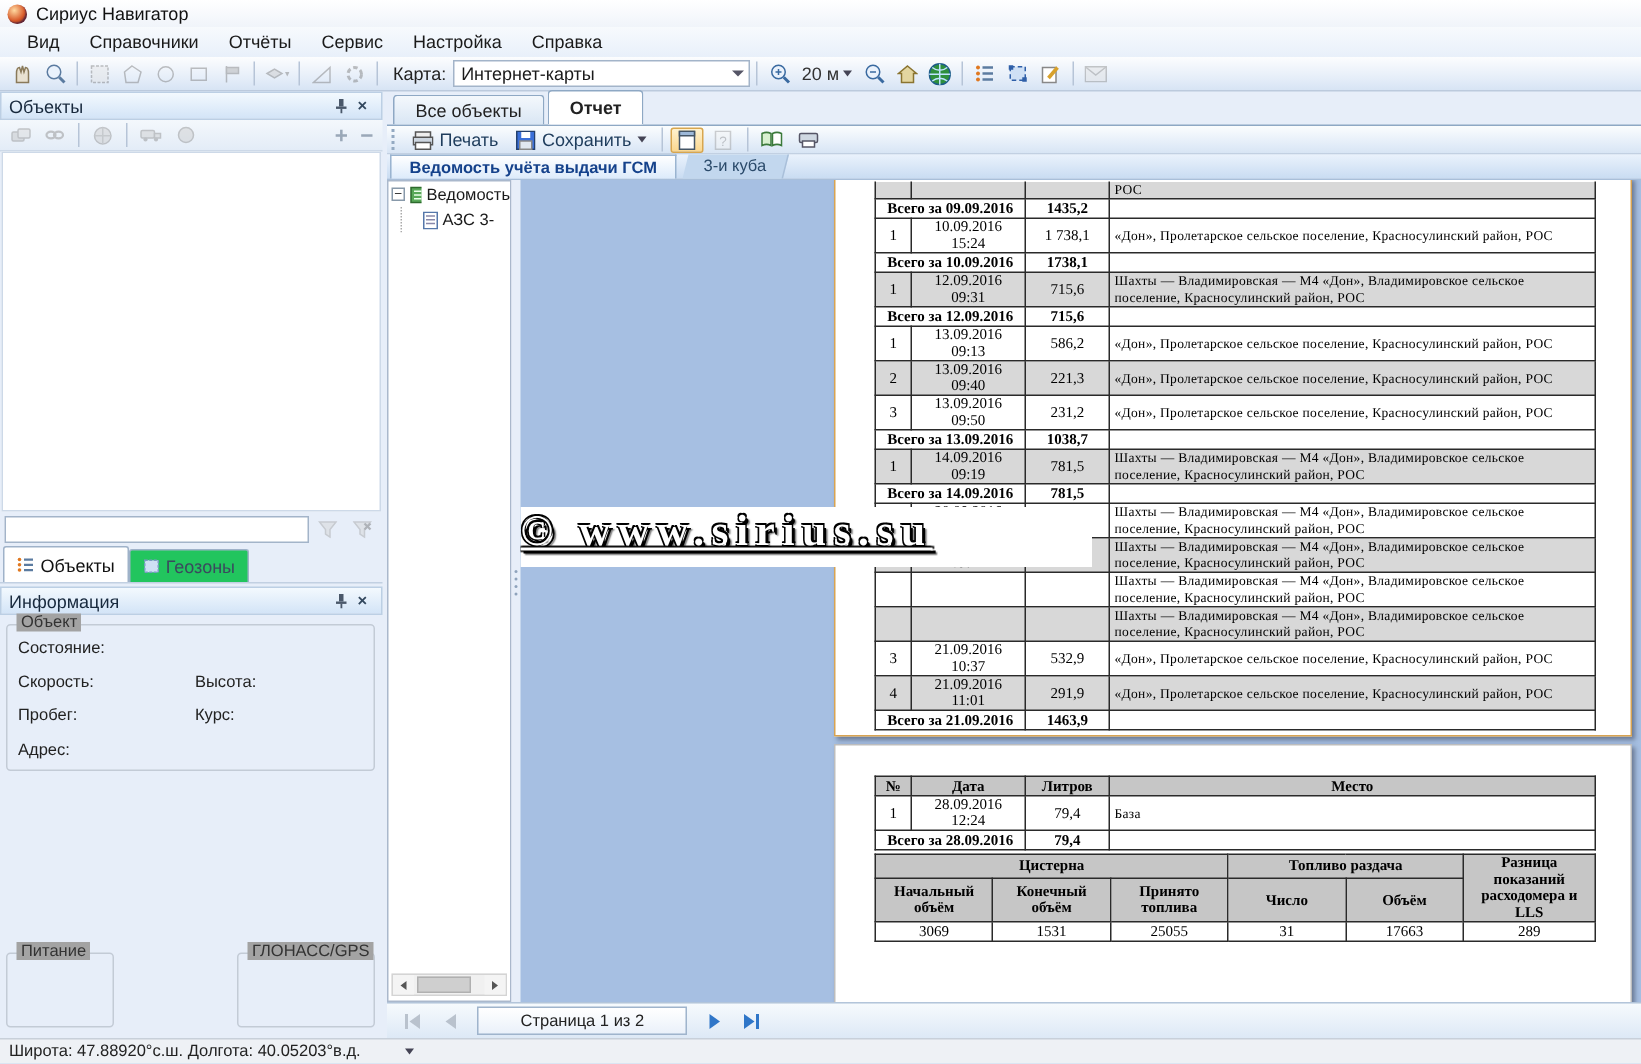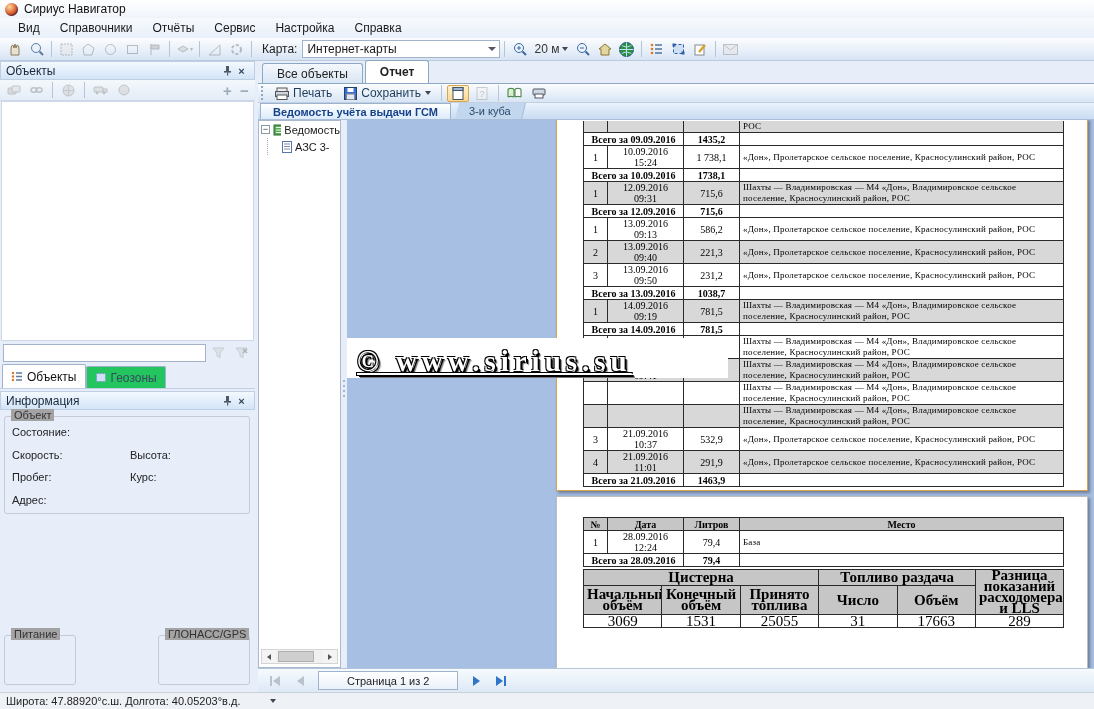--- a/index.html
+++ b/index.html
@@ -71,38 +71,38 @@
   .hscroll { position:absolute; left:2px; bottom:3px; width:77px; height:15px; background:#f0f0f0; border:1px solid #d4d4d4; display:flex; align-items:center; }
   .harrow { width:14px; height:100%; display:flex; align-items:center; justify-content:center; background:#f4f4f4; }
   .hthumb { width:36px; height:11px; background:#cfcfcf; border:1px solid #b0b0b0; margin-left:2px; }
   .tri-l-s { width:0;height:0;border-top:3px solid transparent;border-bottom:3px solid transparent;border-right:4px solid #555; }
   .tri-r-s { width:0;height:0;border-top:3px solid transparent;border-bottom:3px solid transparent;border-left:4px solid #555; }
   .splitter { position:absolute; left:83px; top:0; width:6px; height:548px; background:#e7eef9; }
   .splitter i { position:absolute; left:2px; top:260px; width:2px; height:2px; background:#8fa3bc; border-radius:50%; box-shadow:0 5px 0 #8fa3bc, 0 10px 0 #8fa3bc, 0 15px 0 #8fa3bc; }
   .preview { position:absolute; left:89px; top:0; width:747px; height:548px; background:#a6bfe2; overflow:hidden; }
   .page1 { position:absolute; left:209px; top:-2px; width:532px; height:373px; background:#fff; border:1px solid #d8a351; box-shadow:2px 2px 3px rgba(50,55,75,.5); }
   .page2 { position:absolute; left:209px; top:376px; width:532px; height:176px; background:#fff; border:1px solid #bdbdbd; box-shadow:2px 2px 3px rgba(50,55,75,.5); }
-  .watermark { position:absolute; left:0; top:218px; width:381px; height:40px; background:#fff; display:flex; align-items:flex-end; padding-left:10px; z-index:5; }
+  .watermark { position:absolute; left:0; top:218px; width:381px; height:40px; background:#fff; display:flex; align-items:flex-start; padding-left:0; z-index:5; }
   .wm-text { font-family:"Liberation Serif",serif; font-weight:bold; font-size:29px; letter-spacing:5px; color:#fff; text-decoration:underline; text-shadow:-1px -1px 0 #000, 1px -1px 0 #000, -1px 1px 0 #000, 2px 2px 0 #000, 3px 3px 1px #777; white-space:nowrap; }
 
   
   .rtable { position:absolute; border-collapse:collapse; font-family:"Liberation Serif",serif; font-size:10px; color:#000; table-layout:fixed; }
   .rtable td, .rtable th { border:1px solid #2a2a2a; padding:0 3px; height:13px; line-height:11px; overflow:hidden; }
   .fuel { left:26px; top:2px; width:481px; }
   .fuel tr:first-child td { border-top:none; }
   .fuel .partial td { height:8px; }
   tr.shade td { background:#d8d8d8; }
   .c-num { width:24px; text-align:center; }
   .c-date { width:76px; text-align:center; }
   .c-lit { width:56px; text-align:center; }
   .c-place { font-size:9px; letter-spacing:.2px; }
   .tot-l { font-weight:bold; text-align:center; }
   .tot-v { font-weight:bold; text-align:center; }
   .t2 { left:26px; top:20px; width:481px; }
-  .t3 { left:26px; top:72px; width:481px; font-size:15px; }
+  .t3 { left:26px; top:72px; width:481px; font-size:10px; }
   .ghead { background:#c6c6c6; font-weight:bold; text-align:center; }
   .cell-c { text-align:center; }
 
   
   .pager { position:absolute; left:0; top:607px; width:100%; height:24px; background:linear-gradient(#f6fafd,#dde9f6); border-top:1px solid #b3c5da; display:flex; align-items:center; gap:3px; padding-left:6px; }
   .pg-btn { width:22px; height:20px; display:flex; align-items:center; justify-content:center; gap:1px; border-radius:2px; }
   .tri-r { width:0;height:0;border-top:5px solid transparent;border-bottom:5px solid transparent;border-left:7px solid #2f76c8; }
   .tri-l { width:0;height:0;border-top:5px solid transparent;border-bottom:5px solid transparent;border-right:7px solid #b9c2cd; }
   .bar-b { width:2px; height:10px; background:#2f76c8; }
   .bar-g { width:2px; height:10px; background:#b9c2cd; }

